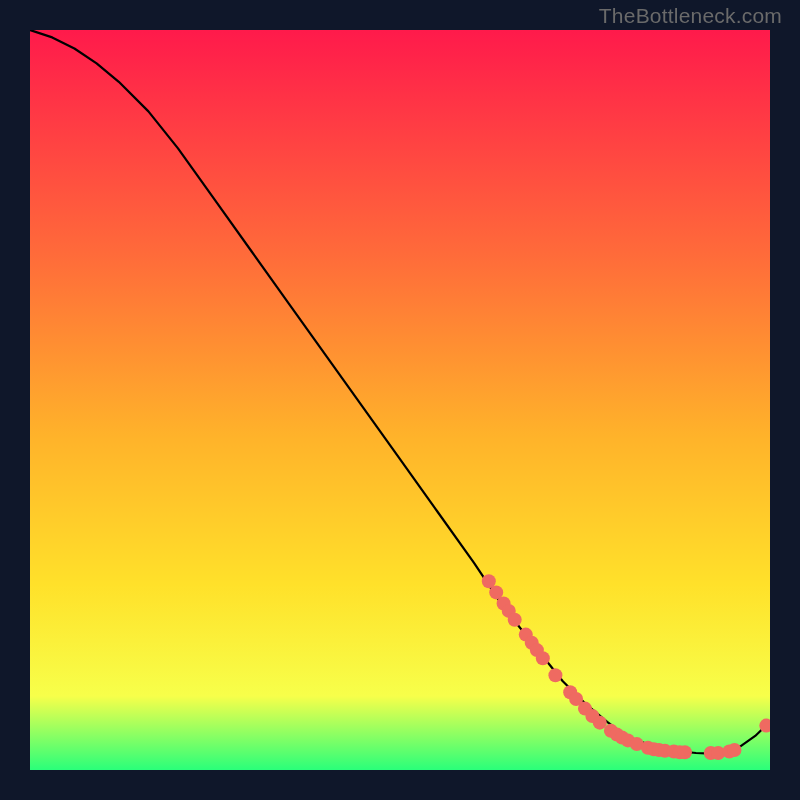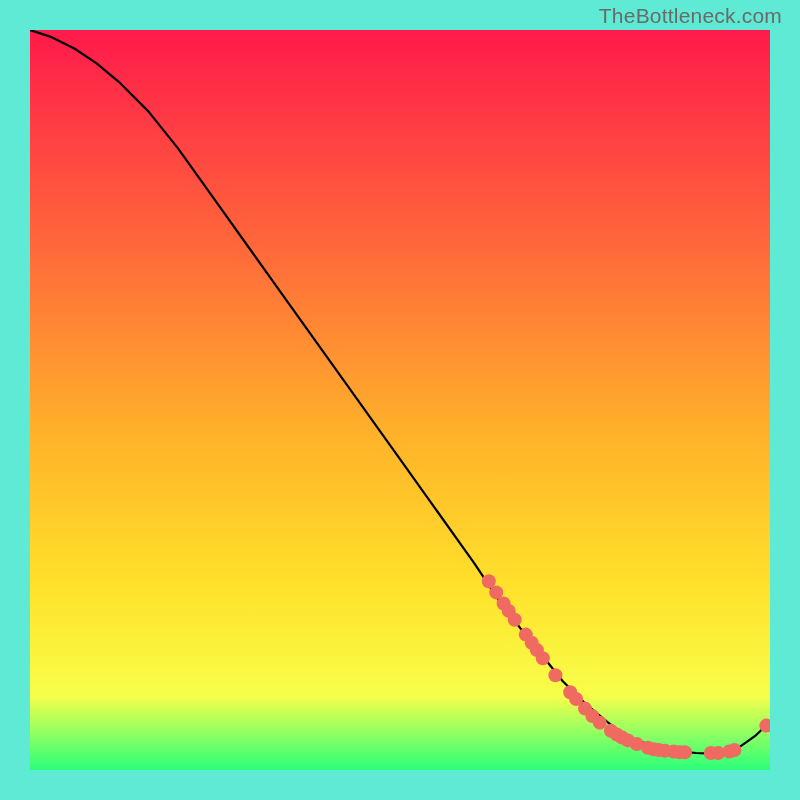--- a/index.html
+++ b/index.html
@@ -8,21 +8,21 @@
     background: #000;
     width: 800px;
     height: 800px;
     overflow: hidden;
     font-family: Arial, Helvetica, sans-serif;
   }
   .stage {
     position: relative;
     width: 800px;
     height: 800px;
-    background: #5eead4;
+    background: #0f172a;
   }
   .watermark {
     position: absolute;
     top: 4px;
     right: 18px;
     color: #6a6a6a;
     font-size: 21px;
     font-weight: 400;
     letter-spacing: 0.2px;
     user-select: none;

